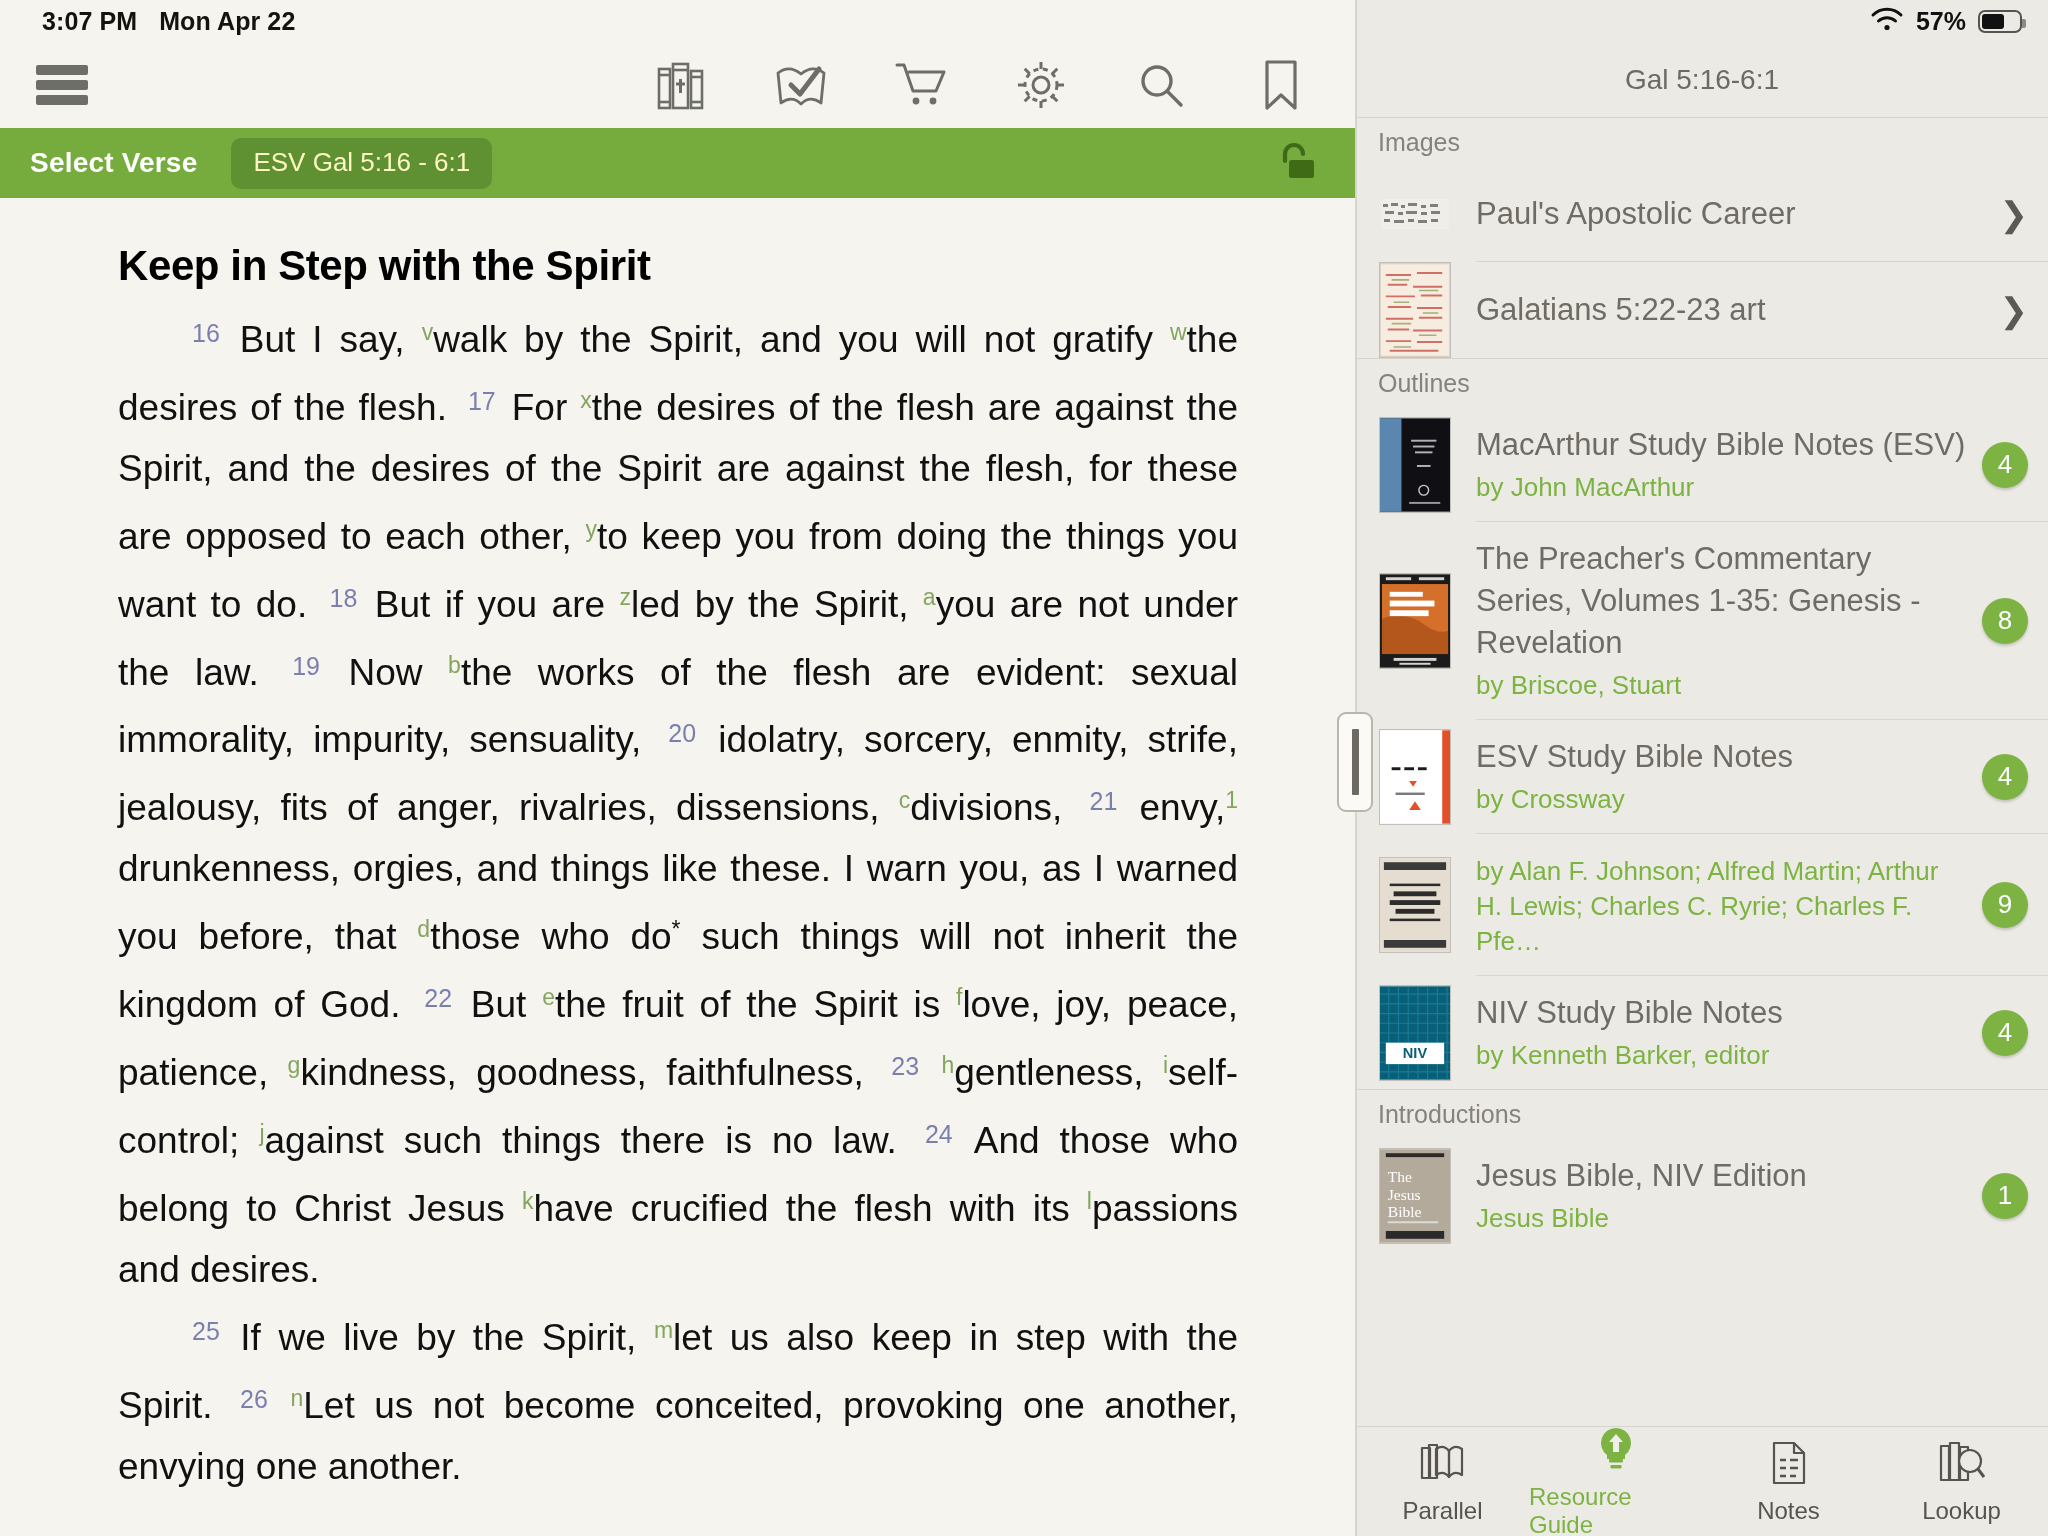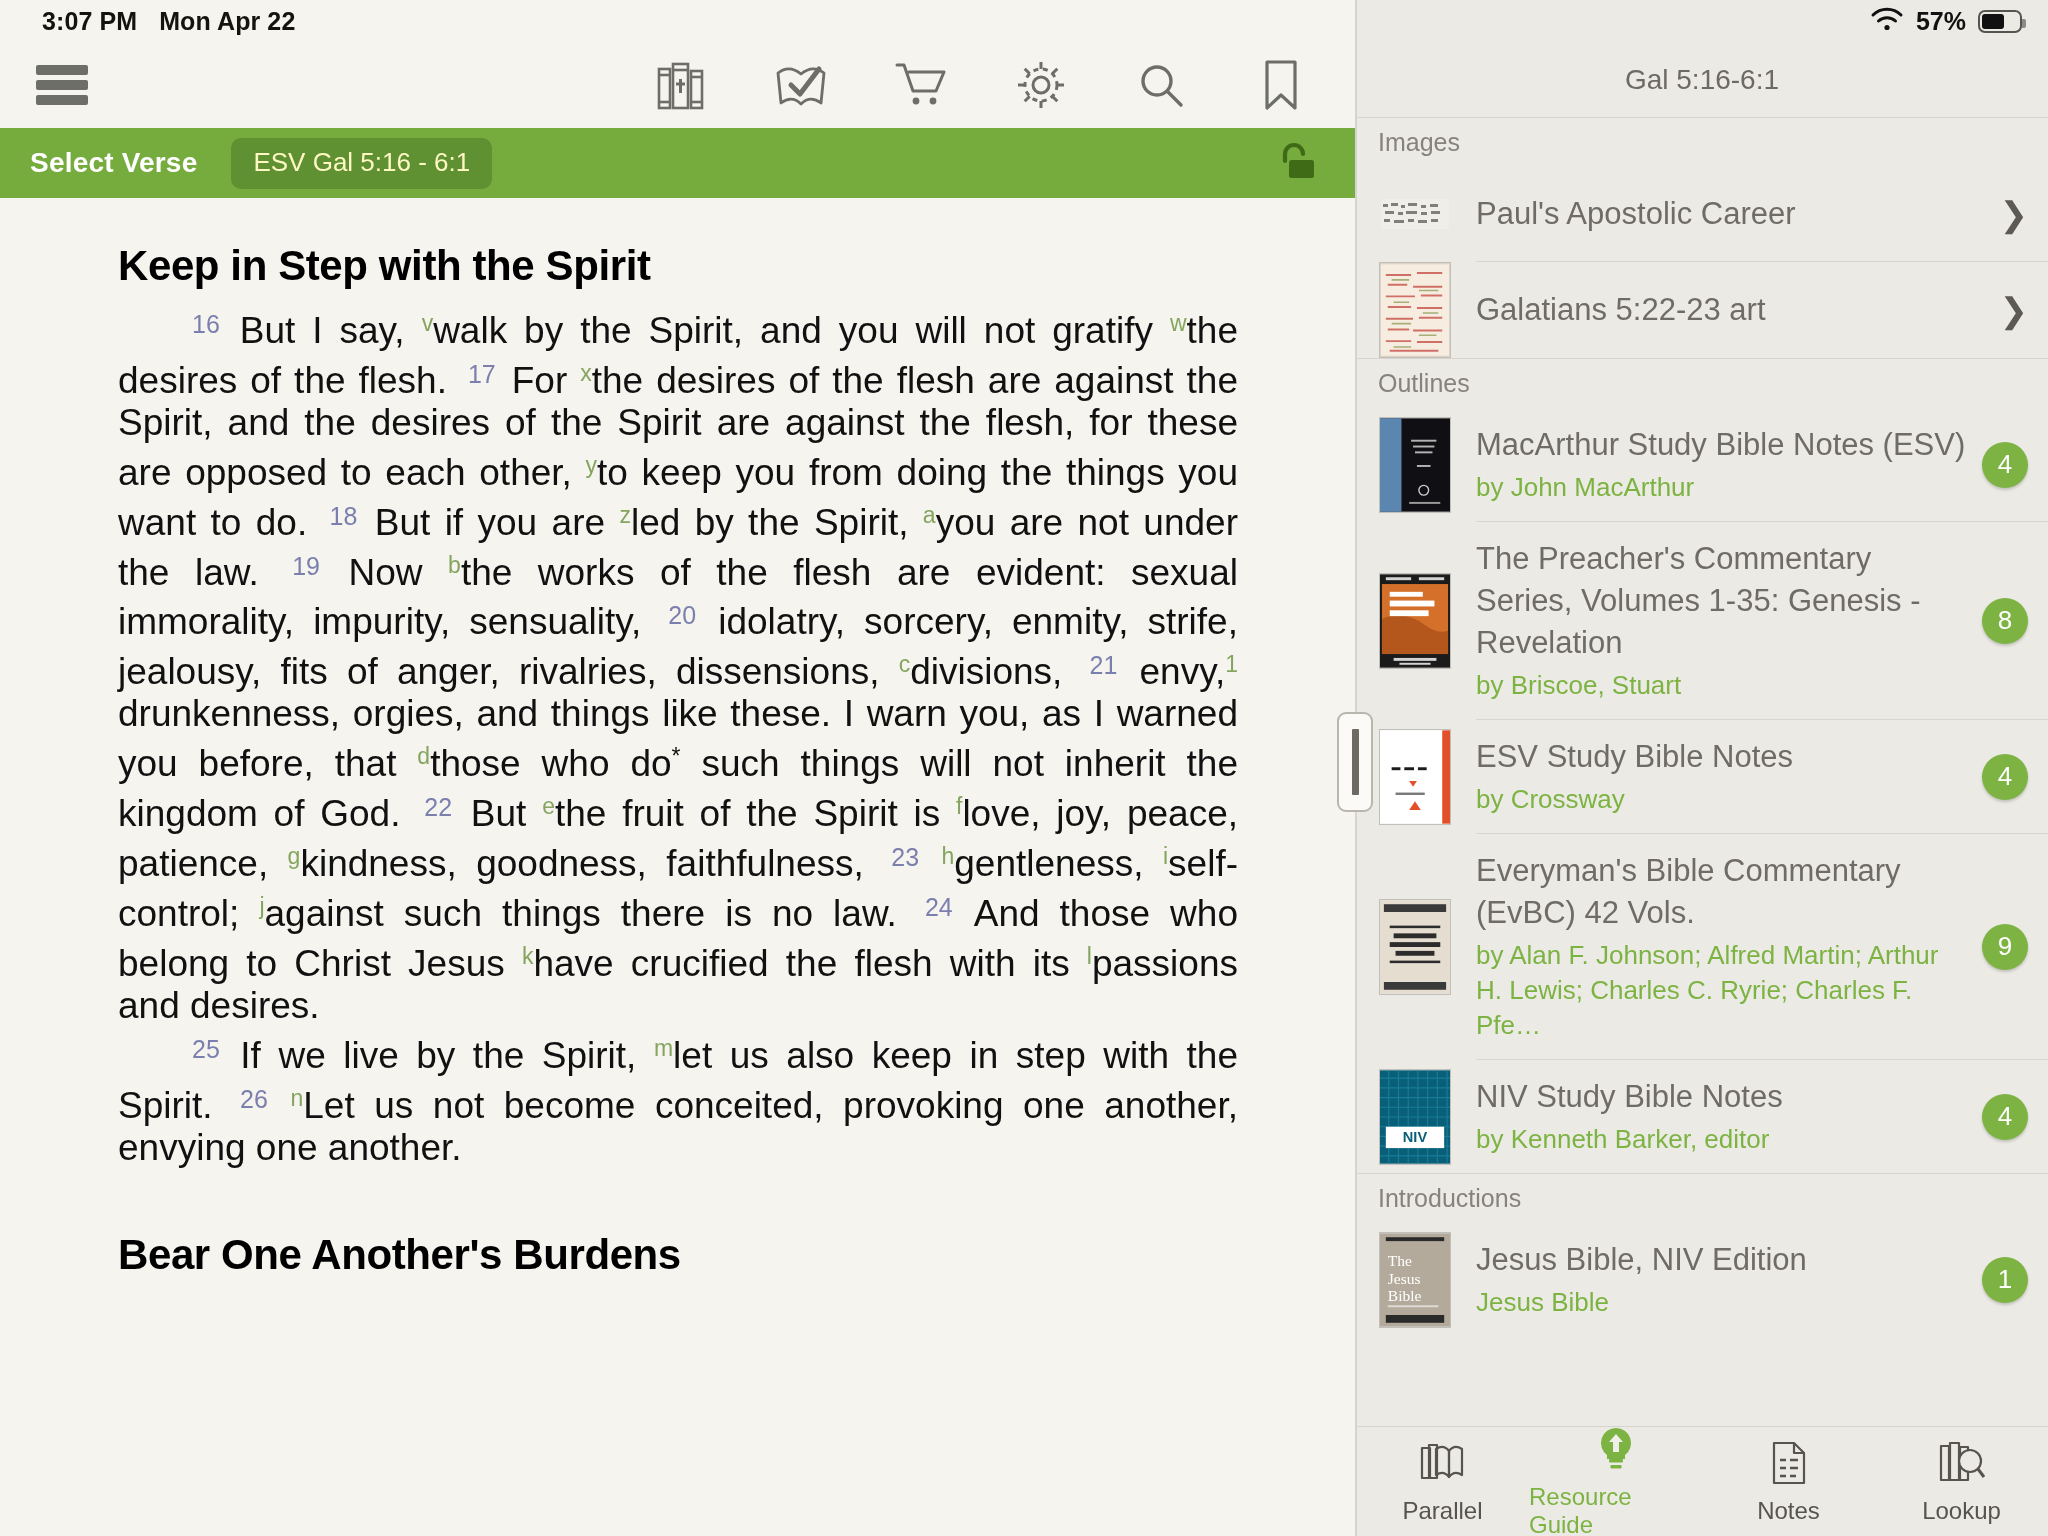--- a/index.html
+++ b/index.html
@@ -82,21 +82,21 @@
   }
   .pericope {
     font-size: 42px; font-weight: 700; color: #000;
     letter-spacing: -0.4px;
     margin: 14px 0 12px 0;
   }
   .pericope.second { margin-top: 62px; }
 
   .para {
     font-size: 37px;
-    line-height: 42px;
+    line-height: 61px;
     color: #111;
     text-align: justify;
     text-justify: inter-word;
     hyphens: auto;
     -webkit-hyphens: auto;
     text-indent: 66px;
   }
   .vnum {
     color: #7b7fae;
     font-size: 25px;
@@ -486,21 +486,20 @@
               <rect x="10" y="26" width="52" height="2.6"></rect>
               <rect x="14" y="34" width="44" height="5"></rect>
               <rect x="10" y="43" width="52" height="5"></rect>
               <rect x="16" y="52" width="40" height="5"></rect>
               <rect x="10" y="62" width="52" height="2.6"></rect>
             </g>
             <rect x="4" y="84" width="64" height="8" fill="#3a3a3a"></rect>
           </svg>
         </div>
         <div class="res-main">
-          <div class="res-title">Everyman's Bible Commentary (EvBC) 42 Vols.</div>
           <div class="res-author">by Alan F. Johnson; Alfred Martin; Arthur H. Lewis; Charles C. Ryrie; Charles F. Pfe…</div>
         </div>
         <span class="res-badge">9</span>
       </div>
       <div class="row-sep"></div>
 
       <div class="res-row">
         <div class="res-thumb">
           <svg class="bookcover" viewBox="0 0 72 96">
             <rect width="72" height="96" fill="#0a5f78"></rect>

